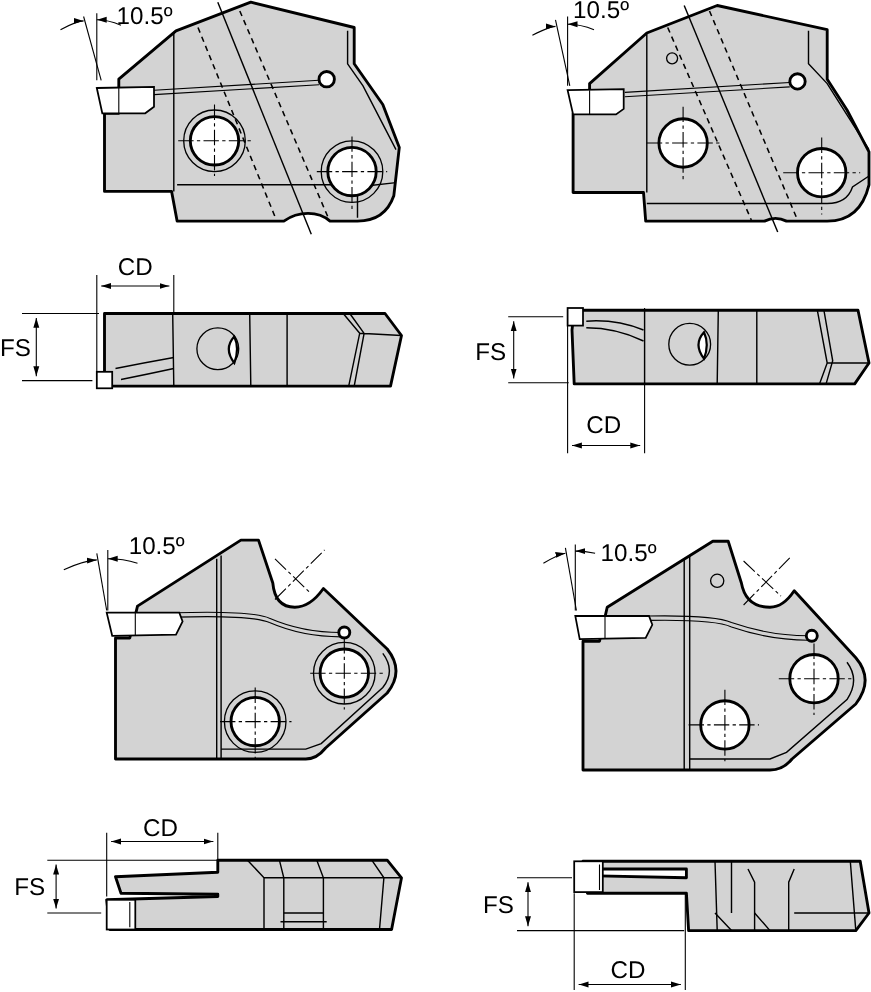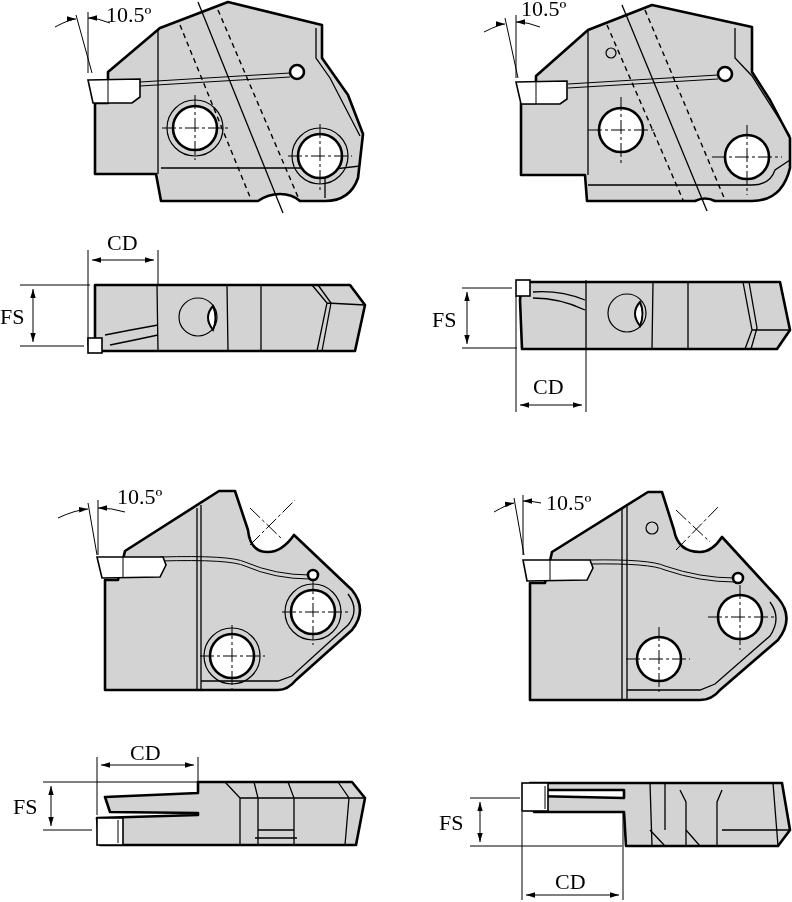--- a/index.html
+++ b/index.html
@@ -9,21 +9,21 @@
   .body { fill: #d3d3d3; stroke: #000; stroke-width: 2.6; stroke-linejoin: round; }
   .edge { fill: none; stroke: #000; stroke-width: 1.3; }
   .thin { fill: none; stroke: #000; stroke-width: 1; }
   .dash { fill: none; stroke: #000; stroke-width: 1.4; stroke-dasharray: 5 4; }
   .center { fill: none; stroke: #000; stroke-width: 1; stroke-dasharray: 14 3 3 3; }
   .hole { fill: #fff; stroke: #000; stroke-width: 2.6; }
   .ring { fill: none; stroke: #000; stroke-width: 1.2; }
   .insert { fill: #fff; stroke: #000; stroke-width: 1.6; }
   .dim { fill: none; stroke: #000; stroke-width: 1; }
   .arrow { fill: #000; }
-  .lbl { position: absolute; font-family: Liberation Serif, serif; color: #000;
+  .lbl { position: absolute; font-family: Liberation Sans, sans-serif; color: #000;
          font-size: 22px; line-height: 1; white-space: nowrap; }
 </style>
 </head>
 <body>
 
 <svg width="792" height="902" viewBox="0 0 792 902">
   <defs>
     <marker id="ah" viewBox="0 0 10 10" refX="10" refY="5" markerWidth="9" markerHeight="9" orient="auto-start-reverse">
       <path d="M0,2 L10,5 L0,8 Z" class="arrow"></path>
     </marker>

